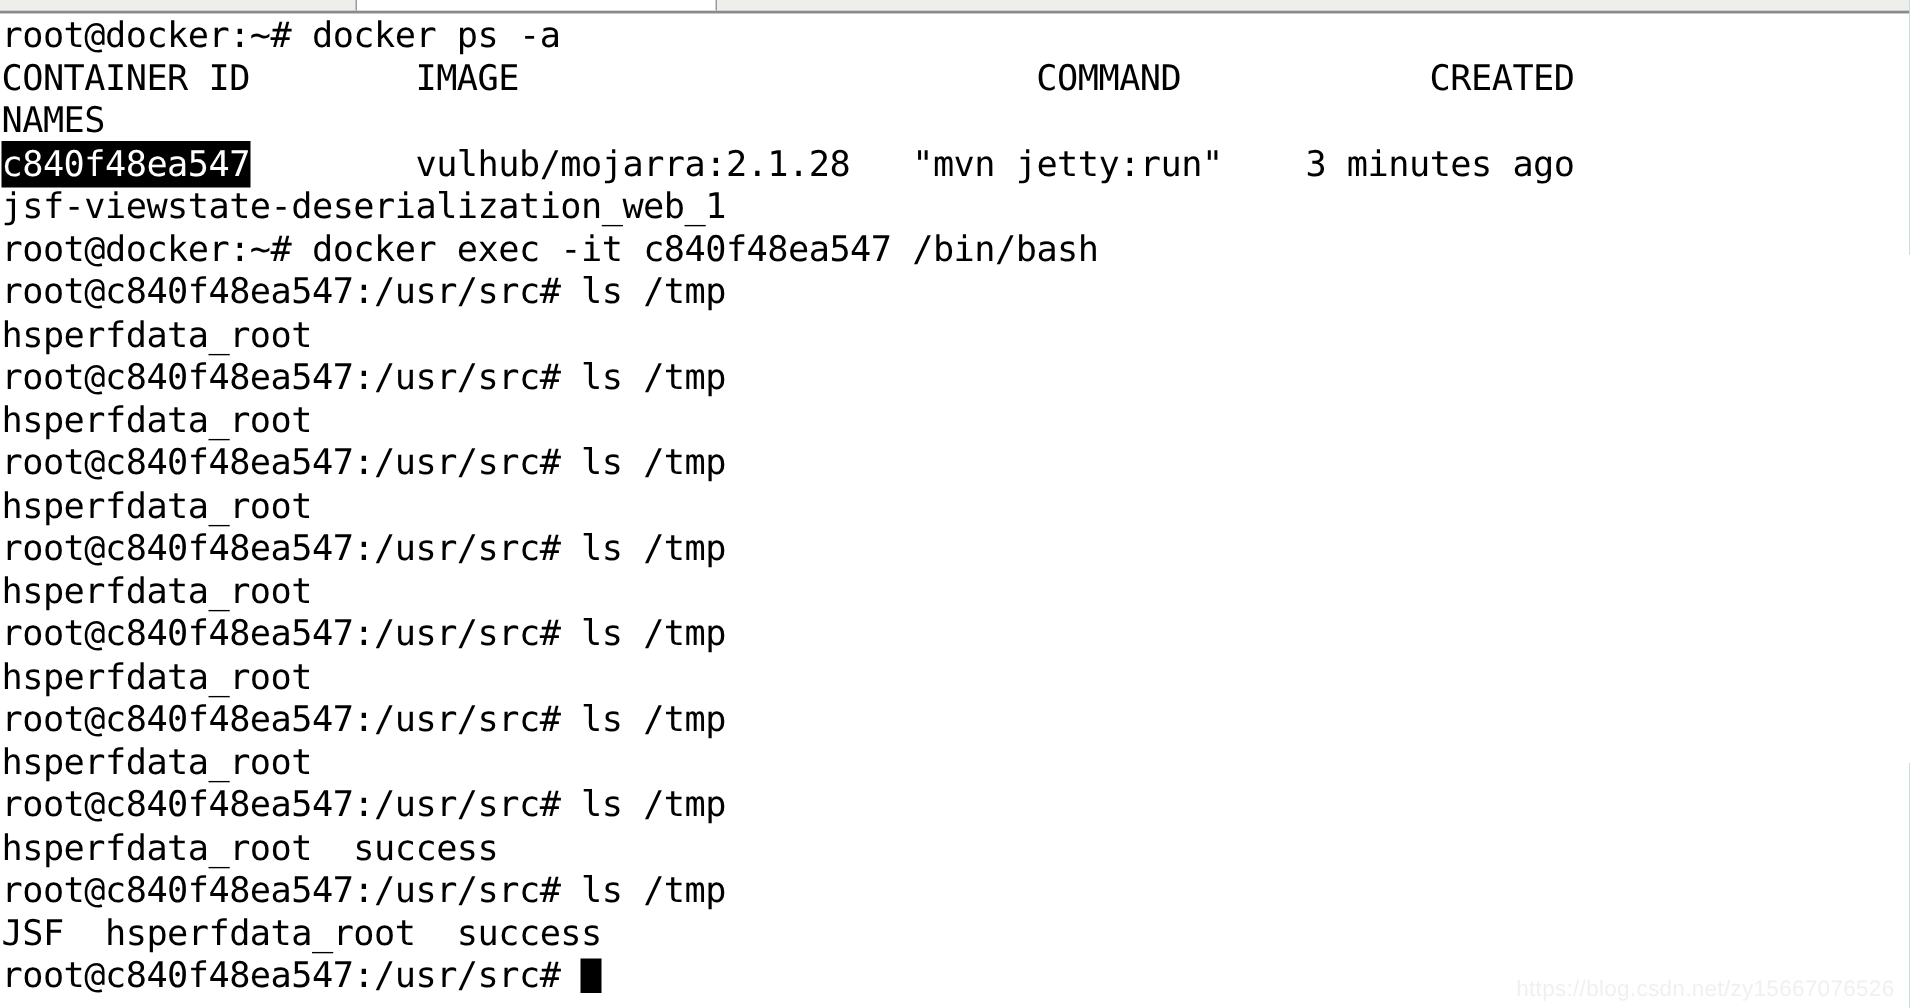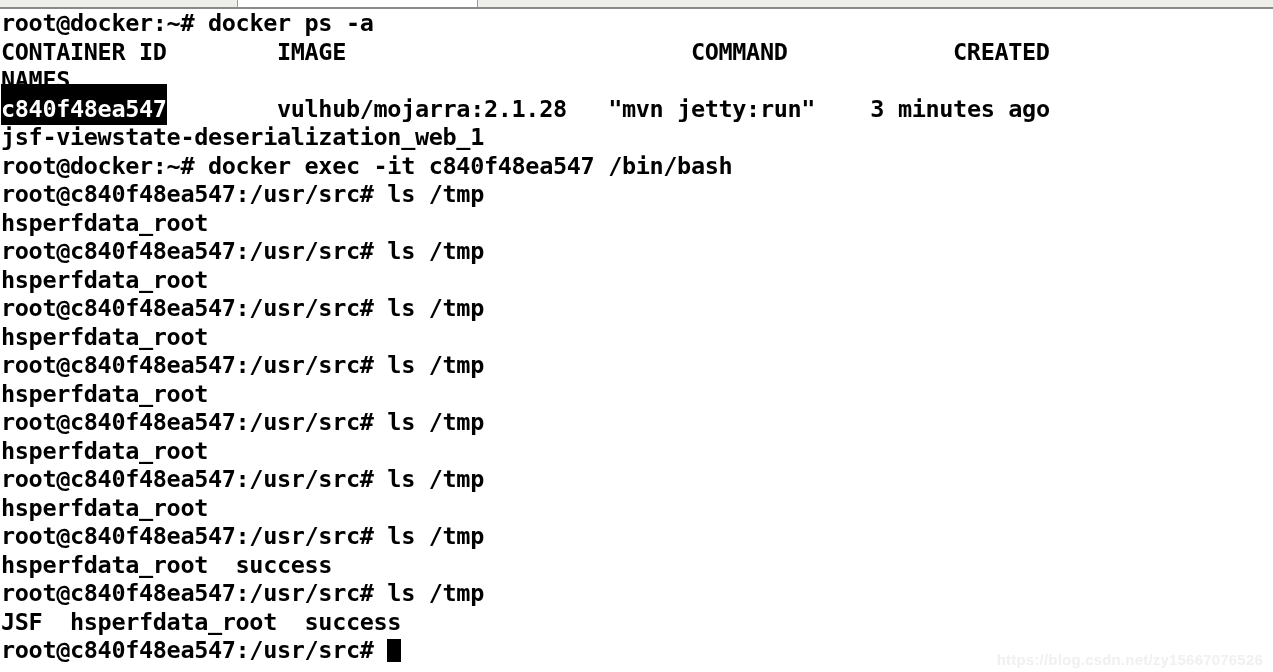--- a/index.html
+++ b/index.html
@@ -8,21 +8,20 @@
     padding: 0;
     background: #ffffff;
   }
   #screen {
     position: relative;
     width: 1273px;
     height: 672px;
     background: #0f766e;
     overflow: hidden;
     font-family: "DejaVu Sans Mono", "Liberation Mono", monospace;
-    font-weight: bold;
   }
 
   
   #tabstrip {
     position: absolute;
     left: 0; top: 0;
     width: 1273px;
     height: 9px;
     background: #d8d8d4;
     border-bottom: 2px solid #8a8a8a;
@@ -60,21 +59,21 @@
     overflow: hidden;
   }
   .row {
     height: 28.5px;
     white-space: pre;
     padding-left: 1px;
   }
   .sel {
     background: #000000;
     color: #ffffff;
-    padding: 11px 0 2px 0;
+    padding: 1px 0 2px 0;
   }
   .cursor {
     display: inline-block;
     width: 14px;
     height: 23px;
     background: #000000;
     vertical-align: -4px;
   }
 
   

